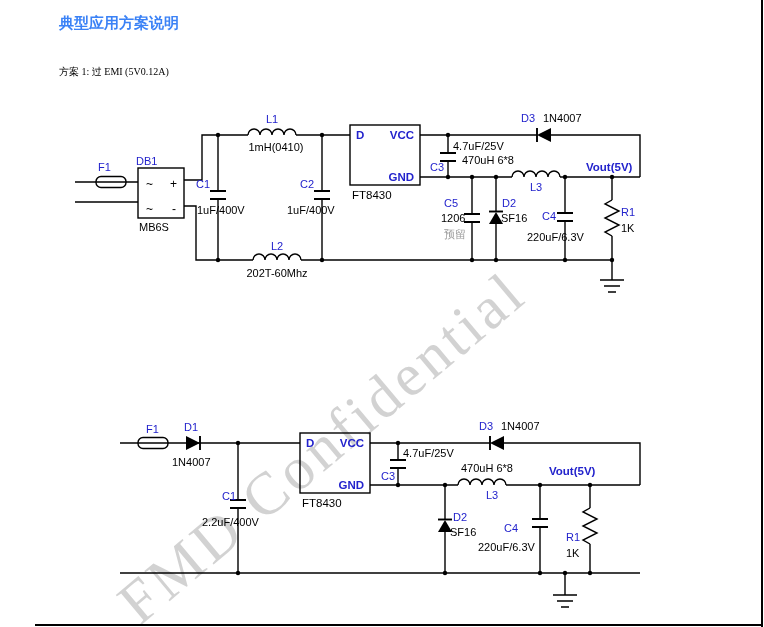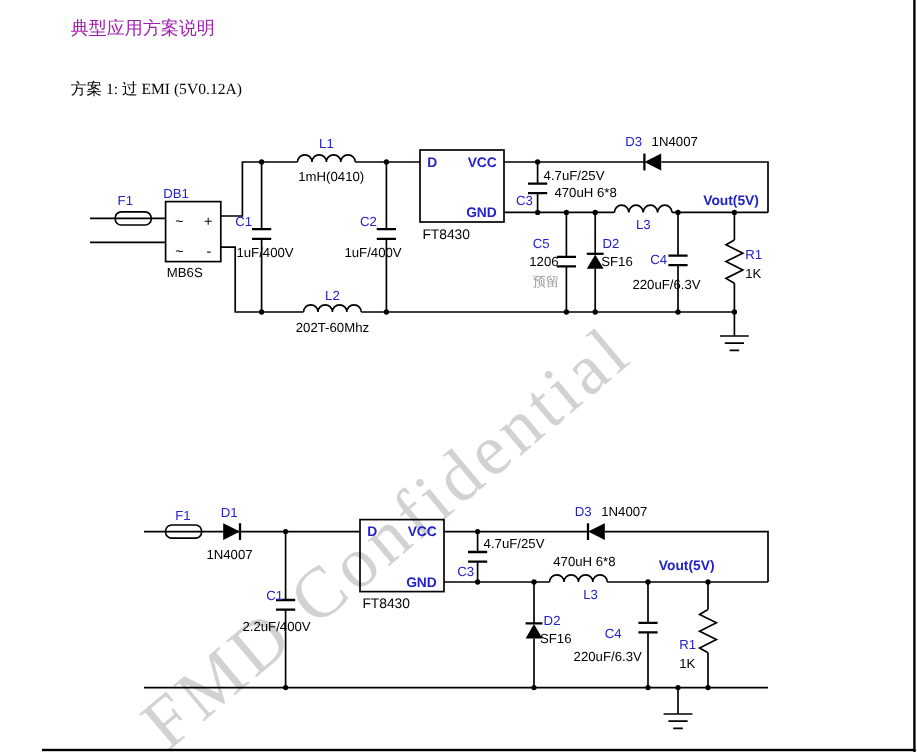--- a/index.html
+++ b/index.html
@@ -2,24 +2,24 @@
 <html><head>
 <meta charset="utf-8">
 <style>
   html,body { margin:0; padding:0; background:#fff; }
   .page {
     position:relative; width:764px; height:627px; background:#ffffff;
     overflow:hidden; font-family:"Liberation Serif", serif;
   }
   .title {
     position:absolute; left:59px; top:14px; margin:0;
-    font-size:15px; font-weight:normal; color:#a21caf;
+    font-size:15px; font-weight:bold; color:#3b82f6;
   }
   .scheme-heading {
-    position:absolute; left:59px; font-size:13px; color:#000;
+    position:absolute; left:59px; font-size:10px; color:#000;
   }
   .s1h { top:65px; }
   .s2h { top:357px; }
   .watermark {
     position:absolute; left:105px; top:585px;
     font-size:60px; letter-spacing:4px; white-space:nowrap;
     color:rgba(165,165,165,0.5);
     transform:rotate(-40deg); transform-origin:0 0;
     font-family:"Liberation Serif", serif;
     z-index:0; pointer-events:none;

